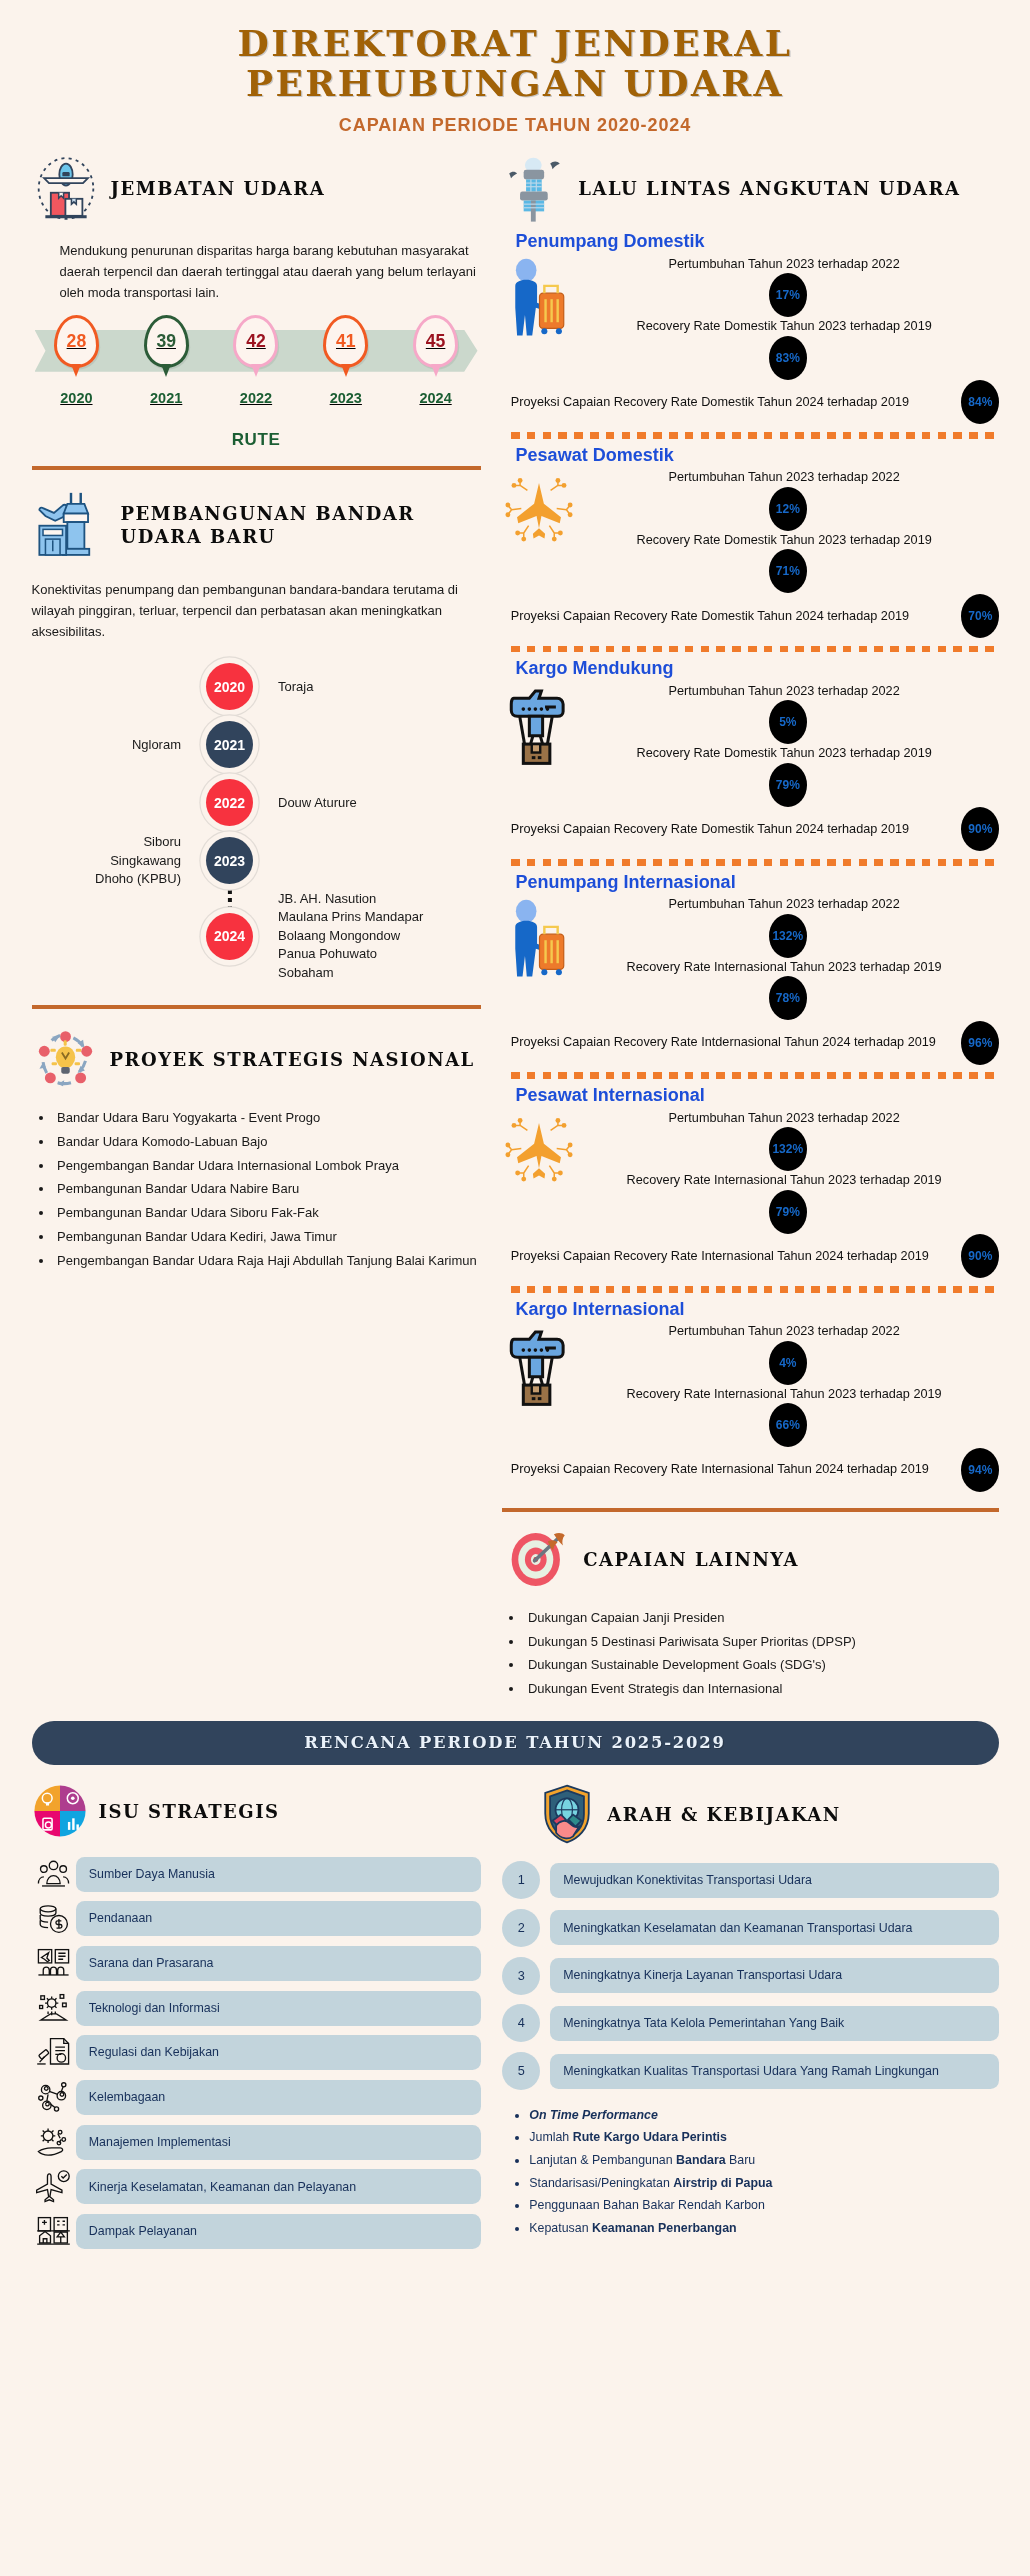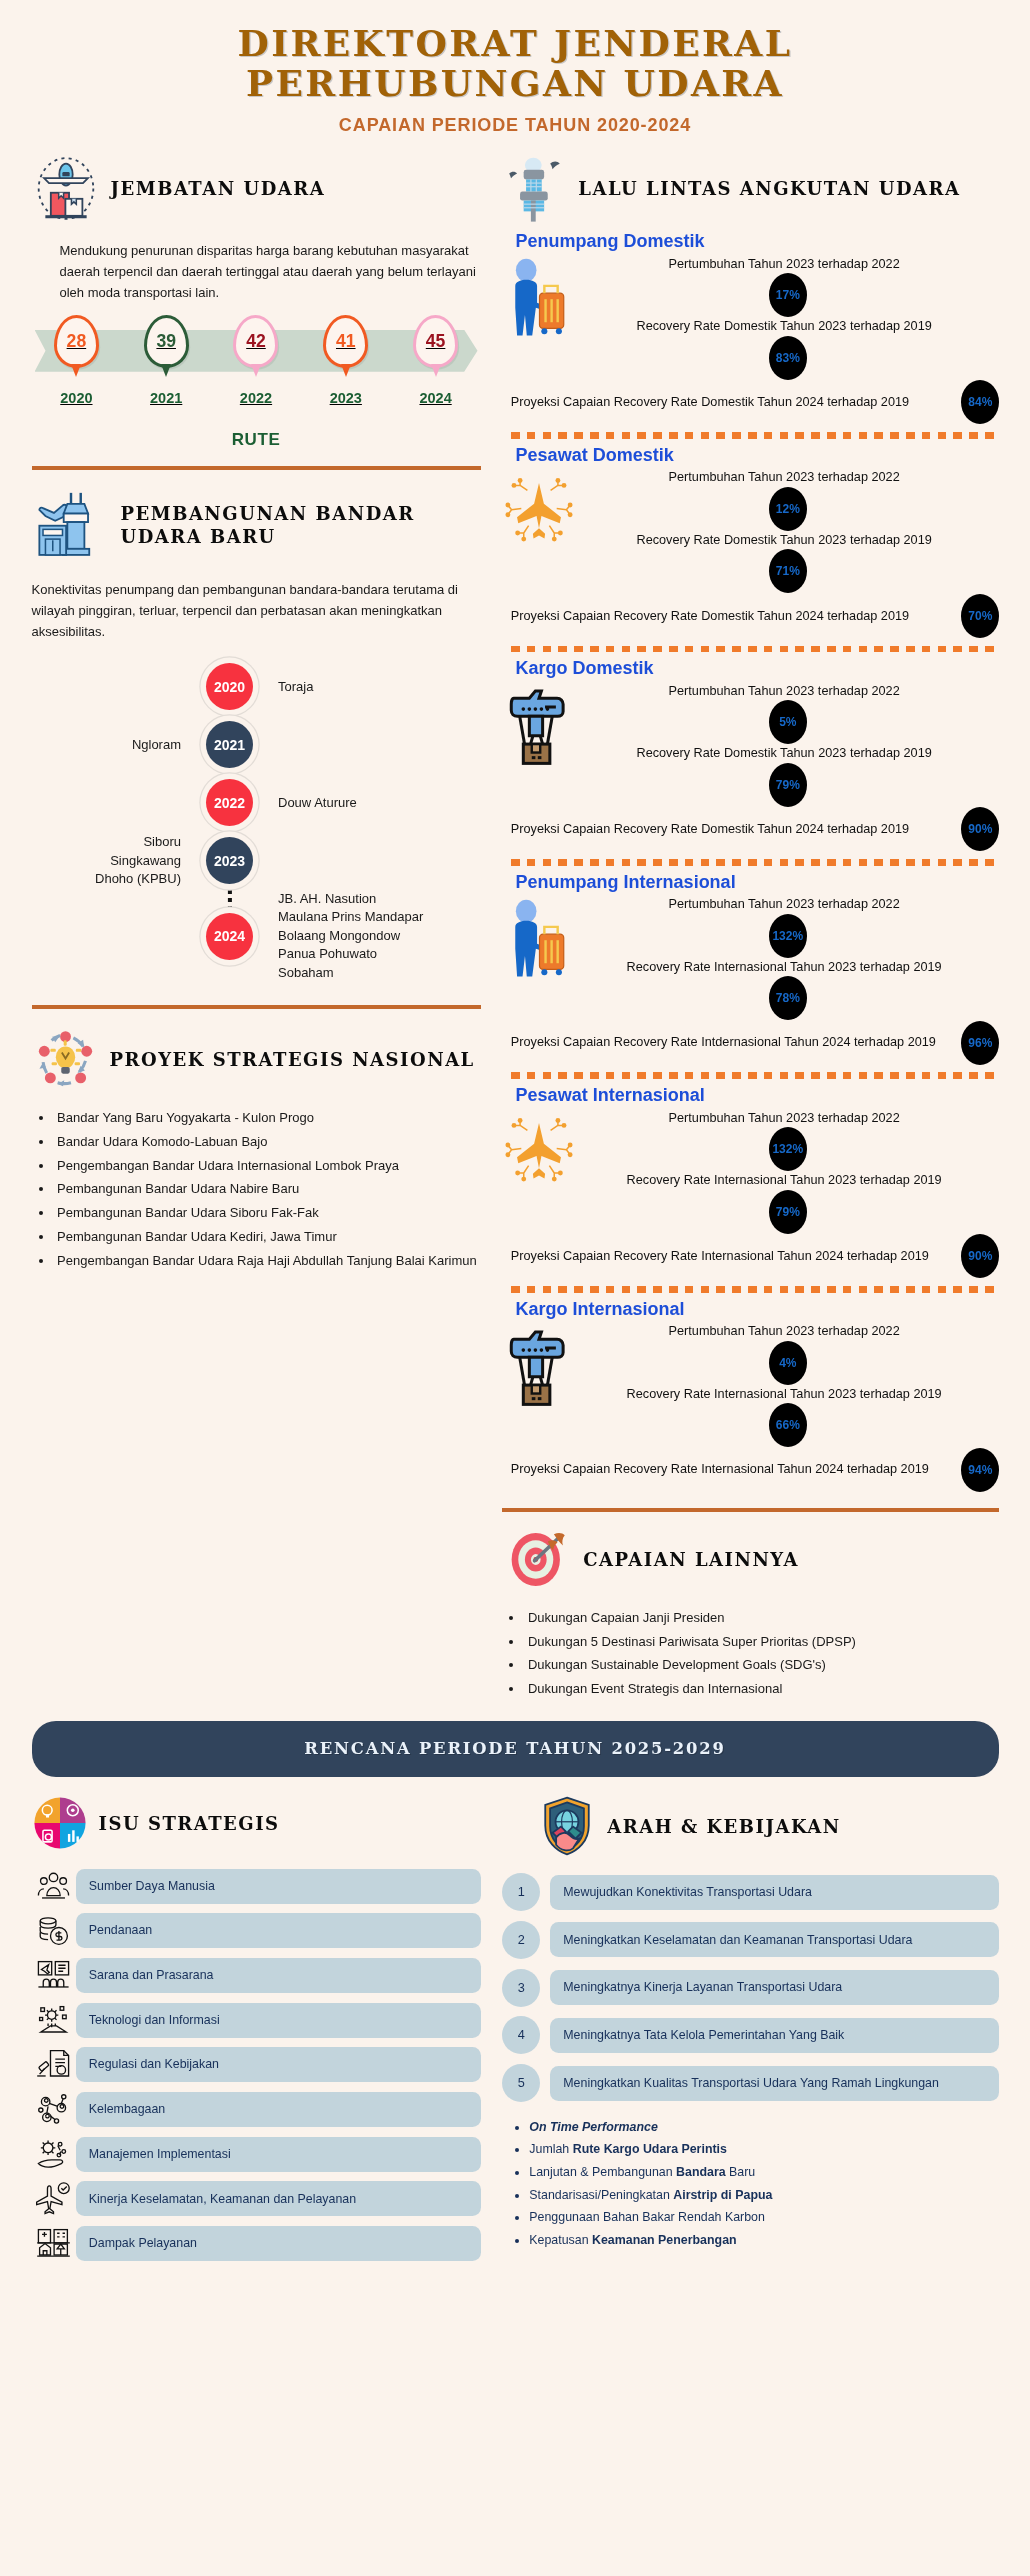--- a/index.html
+++ b/index.html
@@ -98,21 +98,21 @@
     height:6.7px; margin:6px 4.8px 2.4px 8.5px;
     background:repeating-linear-gradient(90deg,#F07B2B 0 8.5px, transparent 8.5px 15.8px);
   }
 
   
   ul.bul { margin:15.8px 0 0 22px; }
   ul.bul li { font-size:13px; color:#1A1A1A; line-height:1.55; margin-bottom:3.6px; padding-left:3.6px; }
 
   
   .banner {
-    margin:18px 31.5px 0 31.5px; height:56px; background:#31445C; border-radius:24px;
+    margin:18px 31.5px 0 31.5px; height:44px; background:#31445C; border-radius:24px;
     display:flex; align-items:center; justify-content:center;
     color:#EAF2FA; font-family:"DejaVu Serif", serif; font-weight:bold;
     font-size:16.4px; letter-spacing:1.8px;
     text-shadow:1.2px 1.2px 0 rgba(0,0,0,.18);
   }
 
   
   .pill-row { display:flex; align-items:center; margin-bottom:9.7px; }
   .pill-icon { width:44px; flex:none; display:flex; justify-content:center; }
   .pill {
@@ -295,21 +295,21 @@
               <rect x="30" y="36" width="9" height="5" rx="2"></rect>
               <rect x="72" y="36" width="9" height="5" rx="2"></rect>
               <rect x="32" y="58" width="9" height="5" rx="2"></rect>
               <rect x="70" y="58" width="9" height="5" rx="2"></rect>
             </g>
           </svg>
         </span>
         <div class="sec-title">PROYEK STRATEGIS NASIONAL</div>
       </div>
       <ul class="bul" id="psn-list">
-          <li>Bandar Yang Baru Yogyakarta - Kulon Progo</li>
+          <li>Bandar Udara Baru Yogyakarta - Event Progo</li>
           <li>Bandar Udara Komodo-Labuan Bajo</li>
           <li>Pengembangan Bandar Udara Internasional Lombok Praya</li>
           <li>Pembangunan Bandar Udara Nabire Baru</li>
           <li>Pembangunan Bandar Udara Siboru Fak-Fak</li>
           <li>Pembangunan Bandar Udara Kediri, Jawa Timur</li>
           <li>Pengembangan Bandar Udara Raja Haji Abdullah Tanjung Balai Karimun</li>
         </ul>
     </div>
   </div>
 
@@ -418,21 +418,21 @@
     </div>
               </div>
     </div>
     <div class="wide-row">
       <div class="stat-txt">Proyeksi Capaian Recovery Rate Domestik Tahun 2024 terhadap 2019</div>
       <div class="badge">70%</div>
     </div>
           </div>
           <div class="cat">
             <div class="dots-sep"></div>
-    <div class="cat-name">Kargo Domestik</div>
+    <div class="cat-name">Kargo Mendukung</div>
     <div class="cat-grid">
       <div class="cat-icon">
                 <svg width="68" height="82" viewBox="0 0 112 136">
       <path d="M14 22h26l10-12h10l-4 12h30c6 0 10 5 10 10v12c0 5-4 8-9 8H20c-6 0-10-4-10-10V32c0-6 2-10 4-10z" fill="#6AA6E0" stroke="#111" stroke-width="5"></path>
       <g fill="#111">
                     <circle cx="30" cy="40" r="3"></circle>
                     <circle cx="40" cy="40" r="3"></circle>
                     <circle cx="50" cy="40" r="3"></circle>
                     <circle cx="60" cy="40" r="3"></circle>
                     <circle cx="70" cy="40" r="3"></circle>

